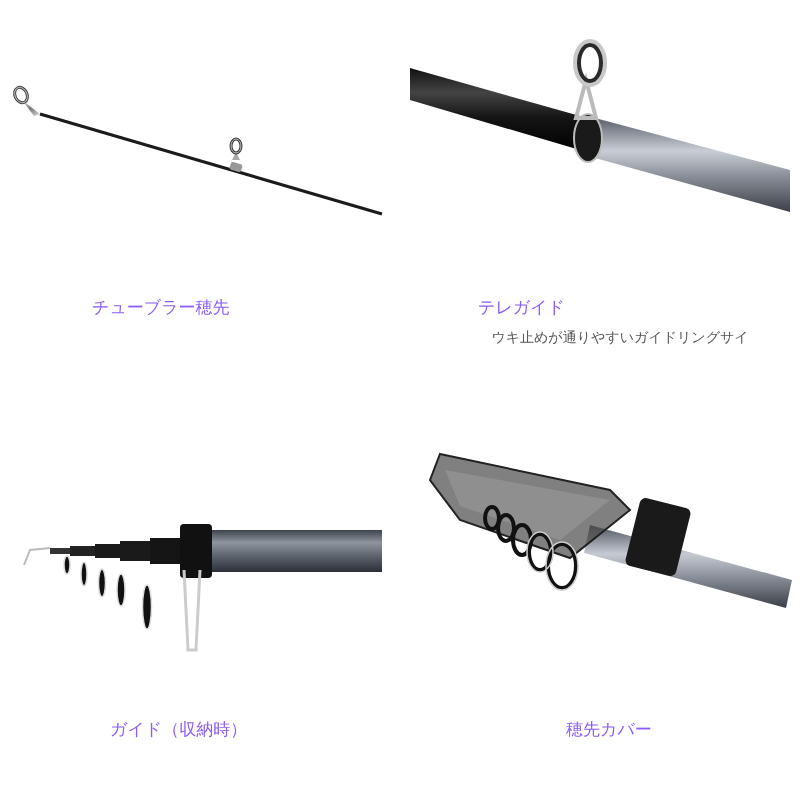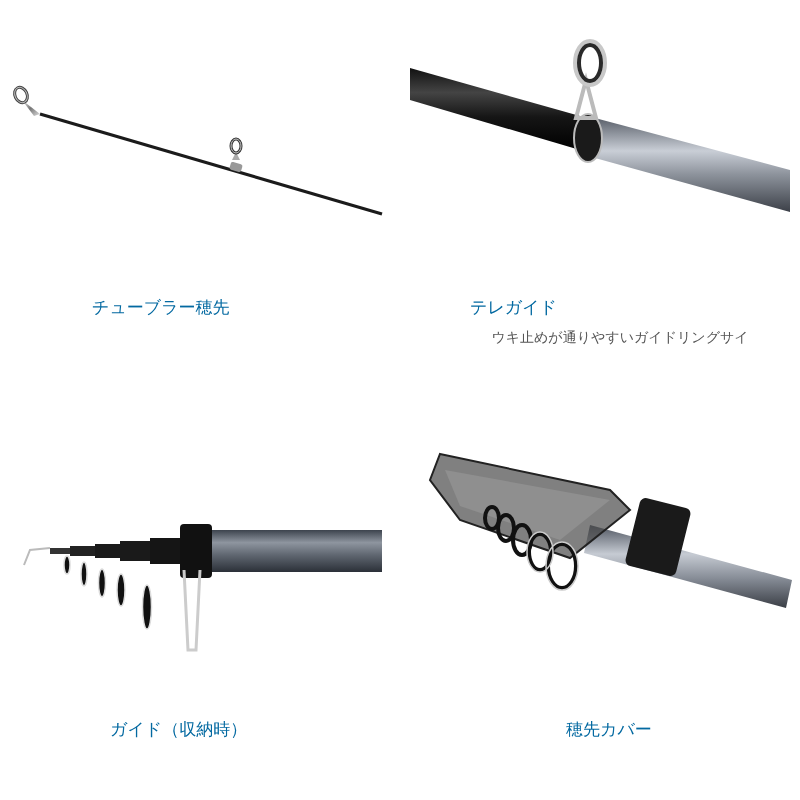--- a/index.html
+++ b/index.html
@@ -1,20 +1,20 @@
 <!DOCTYPE html>
 <html><head>
 <meta charset="utf-8">
 <style>
   html, body { margin:0; padding:0; background:#ffffff; }
   body { width:800px; height:800px; position:relative; overflow:hidden;
          font-family: "DejaVu Sans", "Liberation Sans", sans-serif; color:#333; }
   .cell { position:absolute; }
   .img { position:absolute; }
-  .caption { position:absolute; font-size:17px; color:#0369a1; white-space:nowrap; }
+  .caption { position:absolute; font-size:17px; color:#8b5cf6; white-space:nowrap; }
   .desc { position:absolute; font-size:14px; color:#555; line-height:23px; width:300px;text-align:center; }
 </style>
 </head>
 <body>
 
 <div class="cell" style="left:0;top:0;width:400px;height:400px;">
   <svg class="img" style="left:0;top:70px;" width="400" height="160" viewBox="0 0 400 160">
     <defs>
       <linearGradient id="met1" x1="0" y1="0" x2="1" y2="1">
         <stop offset="0" stop-color="#eee"></stop>
@@ -56,21 +56,21 @@
     <path d="M10 38 L180 86 L180 120 L10 70 Z" fill="url(#blk)"></path>
 
     <path d="M195 88 L390 140 L390 182 L195 128 Z" fill="url(#slv)"></path>
 
     <ellipse cx="188" cy="108" rx="14" ry="24" fill="#1a1a1a" stroke="#bbb" stroke-width="2"></ellipse>
 
     <path d="M176 88 L186 50 L196 88 Z" fill="none" stroke="#bbb" stroke-width="4"></path>
     <ellipse cx="190" cy="33" rx="15" ry="22" fill="none" stroke="#c8c8c8" stroke-width="4"></ellipse>
     <ellipse cx="190" cy="33" rx="11" ry="18" fill="none" stroke="#2a2a2a" stroke-width="4"></ellipse>
   </svg>
-  <div class="caption" style="left:70px;top:296px;">テレガイド</div>
+  <div class="caption" style="left:78px;top:296px;">テレガイド</div>
   <div class="desc" style="left:70px;top:326px;">
     <div>ウキ止めが通りやすいガイドリングサイ</div>
   </div>
 </div>
 
 <div class="cell" style="left:0;top:400px;width:400px;height:400px;">
   <svg class="img" style="left:10px;top:510px;position:fixed;" width="380" height="160" viewBox="0 0 380 160">
     <defs>
       <linearGradient id="gry" x1="0" y1="0" x2="0" y2="1">
         <stop offset="0" stop-color="#3c434d"></stop>

